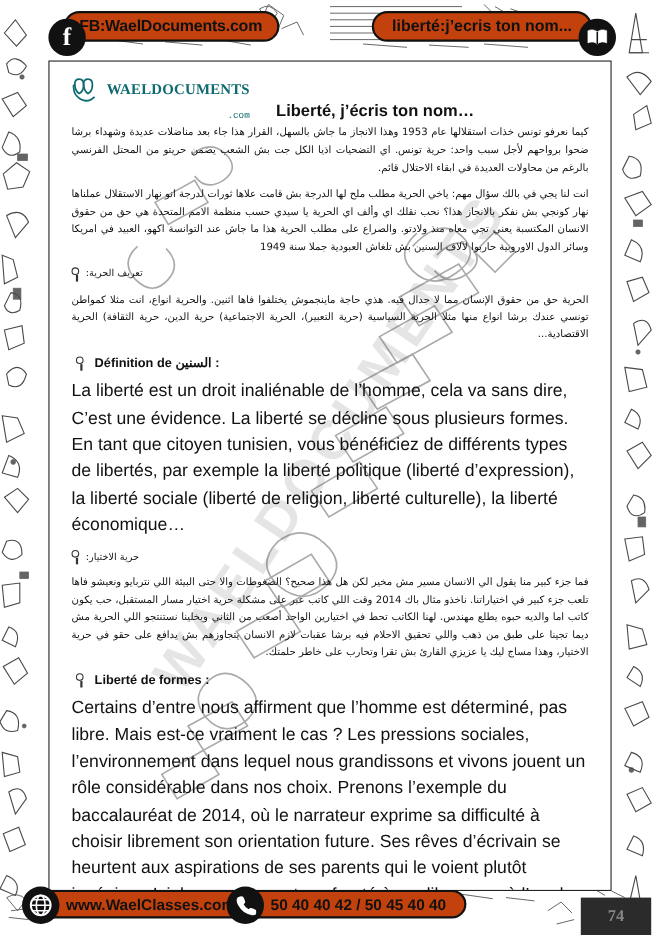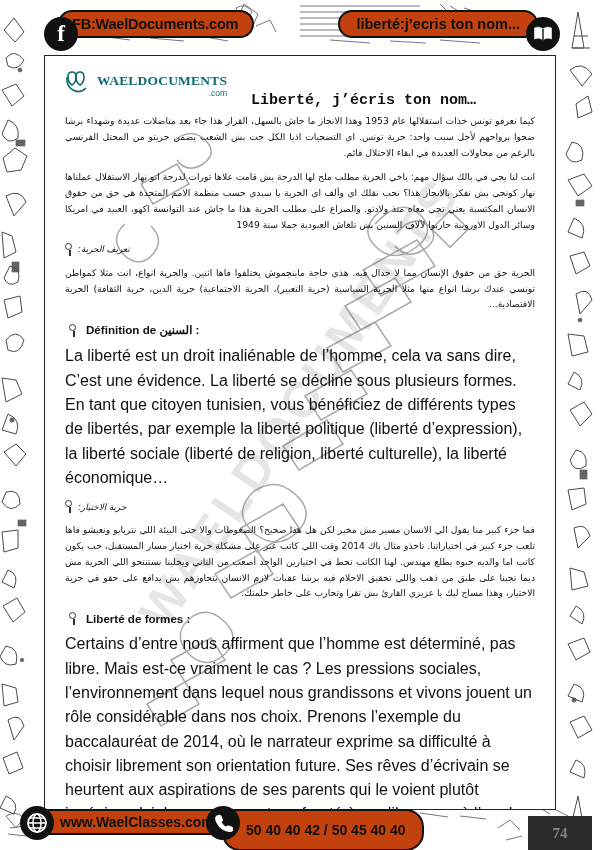--- a/index.html
+++ b/index.html
@@ -158,34 +158,33 @@
     margin-top: 4px;
   }
   .logo-text {
     font-family: "Liberation Serif", serif;
     font-size: 13.5px;
     font-weight: bold;
     color: #0d6a6e;
     letter-spacing: .2px;
   }
   .logo-sub {
-    font-family: Liberation Sans, sans-serif;
+    font-family: Liberation Mono, monospace;
     font-size: 8.5px;
     color: #0d6a6e;
     align-self: flex-end;
-    margin-top: 1px;
+    margin-top: 13px;
   }
   .doc-title {
     position: absolute;
     left: 186px;
     top: 22px;
     font-size: 15px;
     font-weight: bold;
     color: #111;
-    font-family: Liberation Mono, monospace;
   }
 
   
   .ar {
     direction: rtl;
     text-align: justify;
     font-family: "DejaVu Sans", sans-serif;
     font-size: 9.2px;
     line-height: 1.72;
     color: #111;
@@ -195,21 +194,20 @@
     direction: rtl;
     font-family: "DejaVu Sans", sans-serif;
     font-size: 8.8px;
     color: #111;
     margin: 10px 0 0 0;
     display: flex;
     flex-direction: row;
     justify-content: flex-start;
     align-items: center;
     gap: 4px;
-    font-style: italic;
   }
   .fr {
     text-align: left;
     font-size: 16px;
     line-height: 1.52;
     color: #111;
     margin: 7px 0 0 0;
   }
   .fr-head {
     font-size: 11.6px;
@@ -262,21 +260,21 @@
   .pill-site .txt {
     font-size: 14px;
     font-weight: bold;
     color: #111;
     white-space: nowrap;
   }
   .phone-badge { left: 206px; top: 0px; }
   .pill-phone {
     left: 222px;
     top: 3px;
-    height: 42px;
+    height: 26px;
     padding: 0 16px 0 22px;
   }
   .pill-phone .txt {
     font-size: 14px;
     font-weight: bold;
     color: #111;
     white-space: nowrap;
   }
   .page-box {
     position: absolute;

